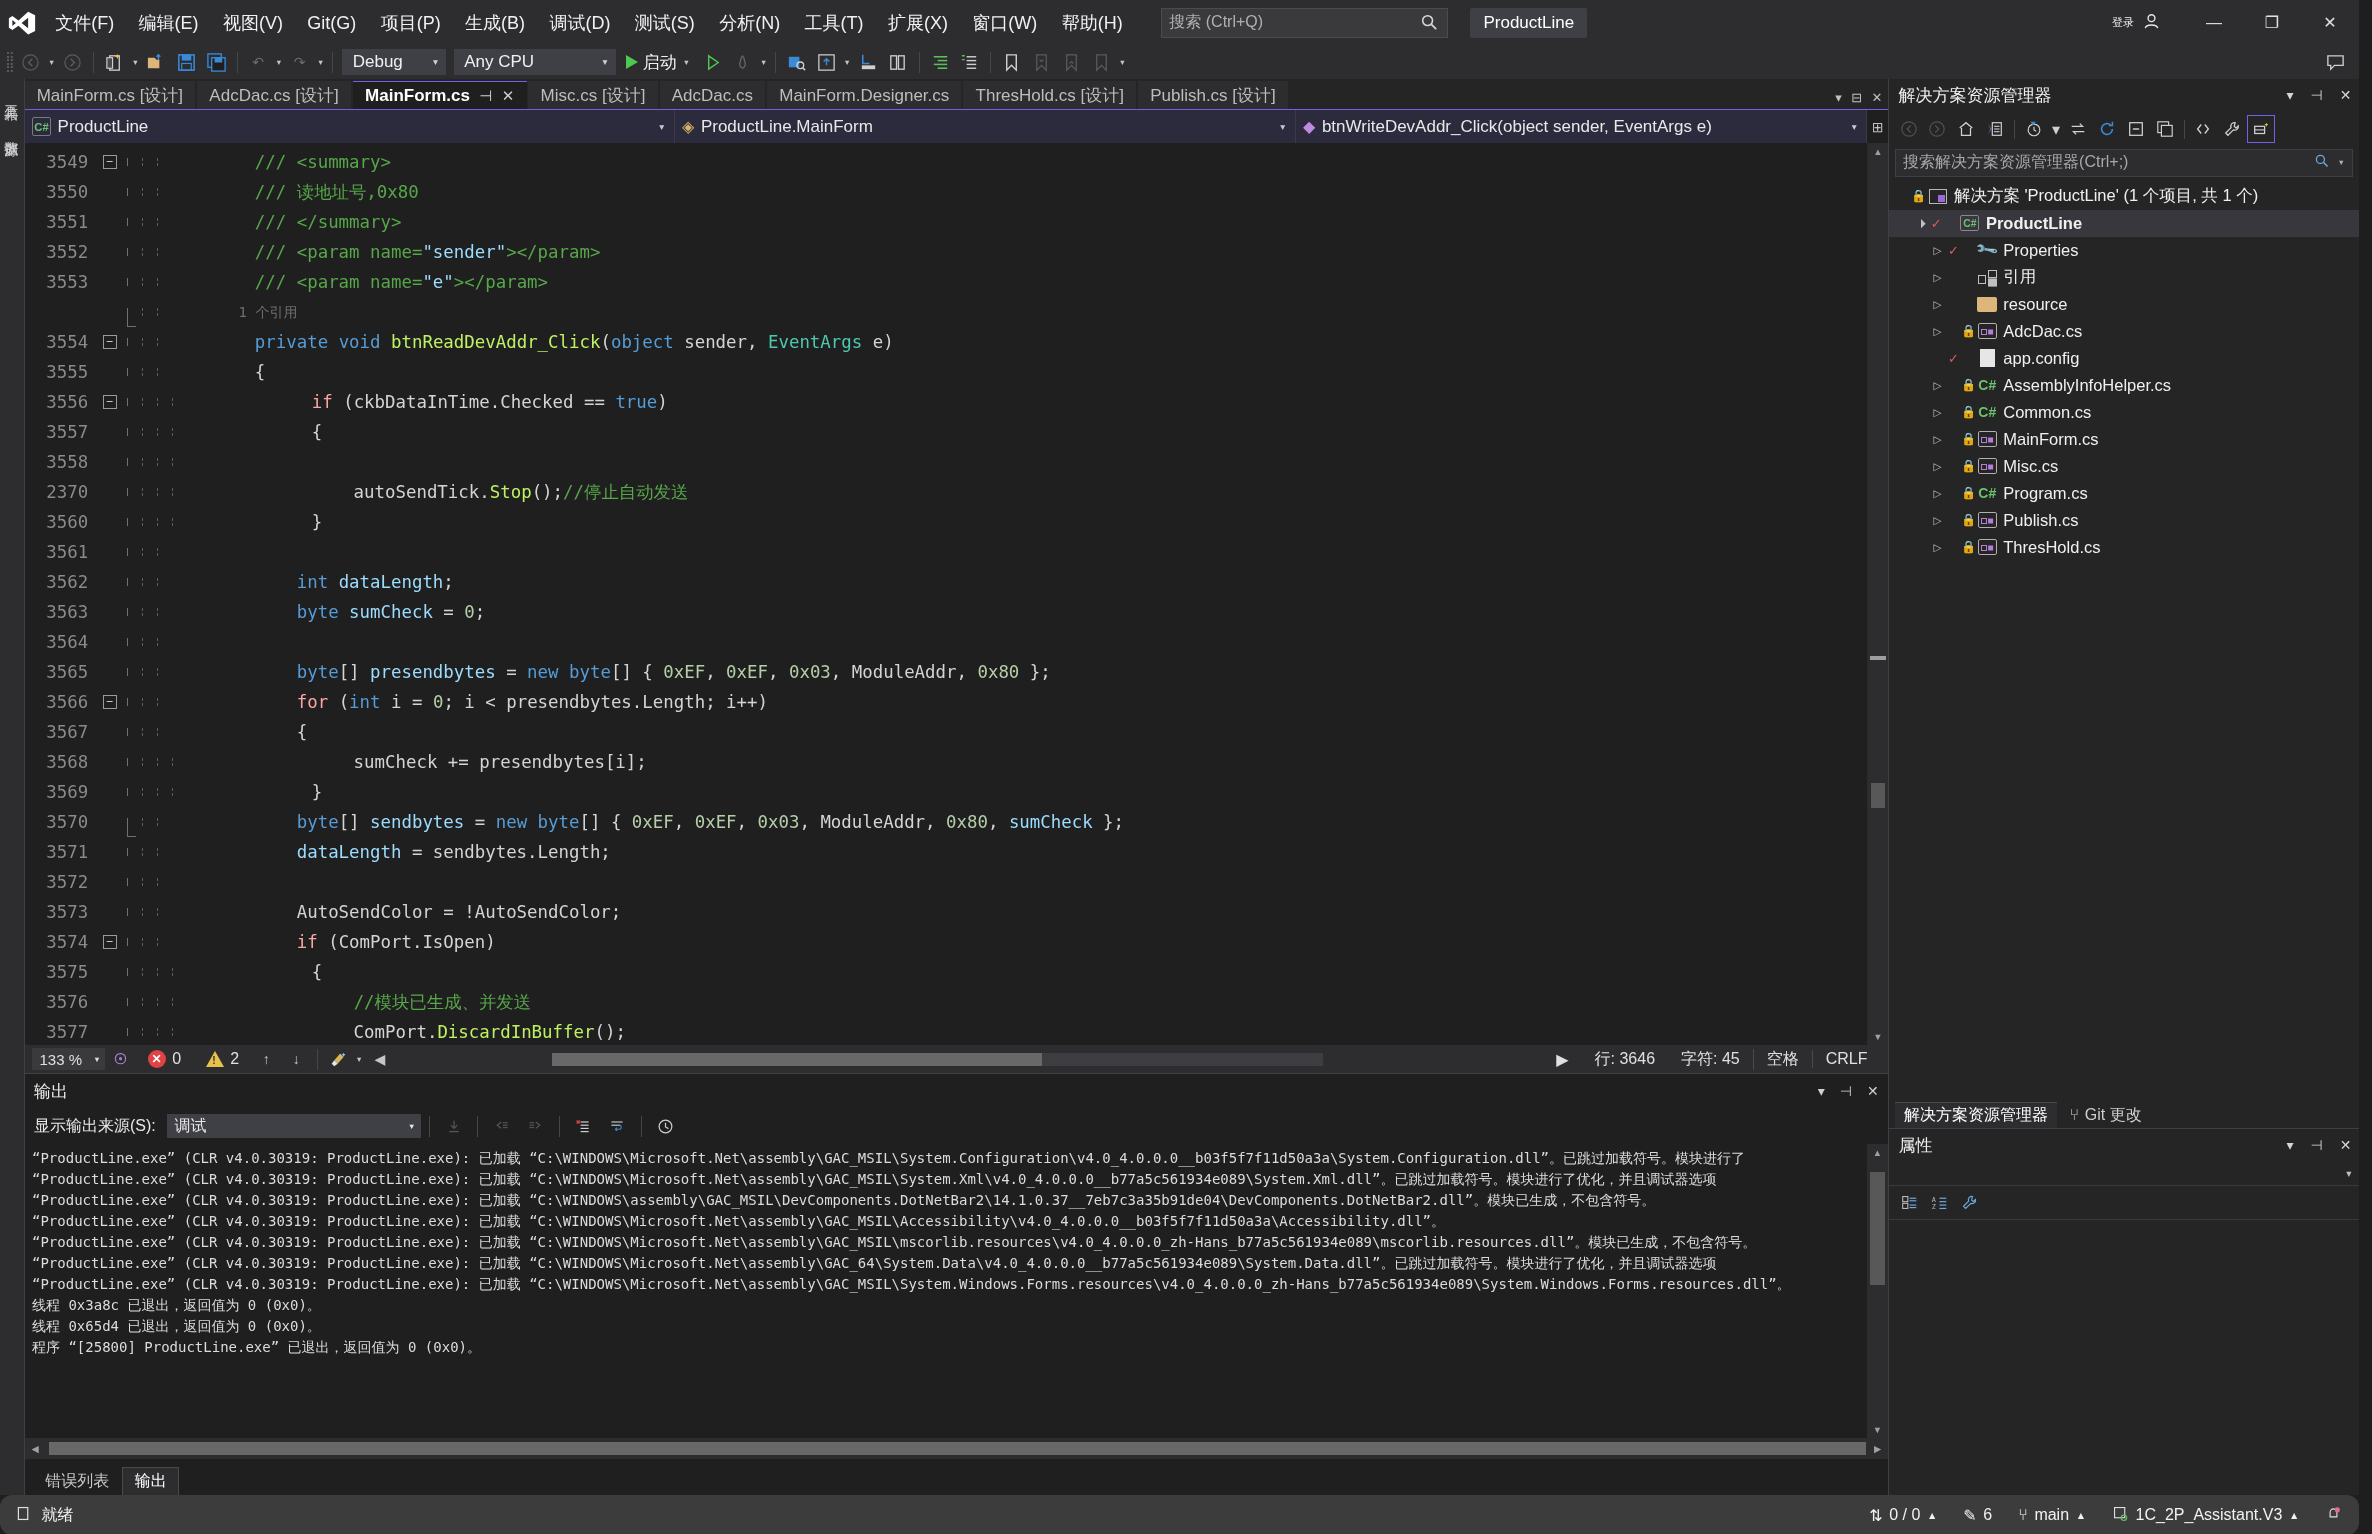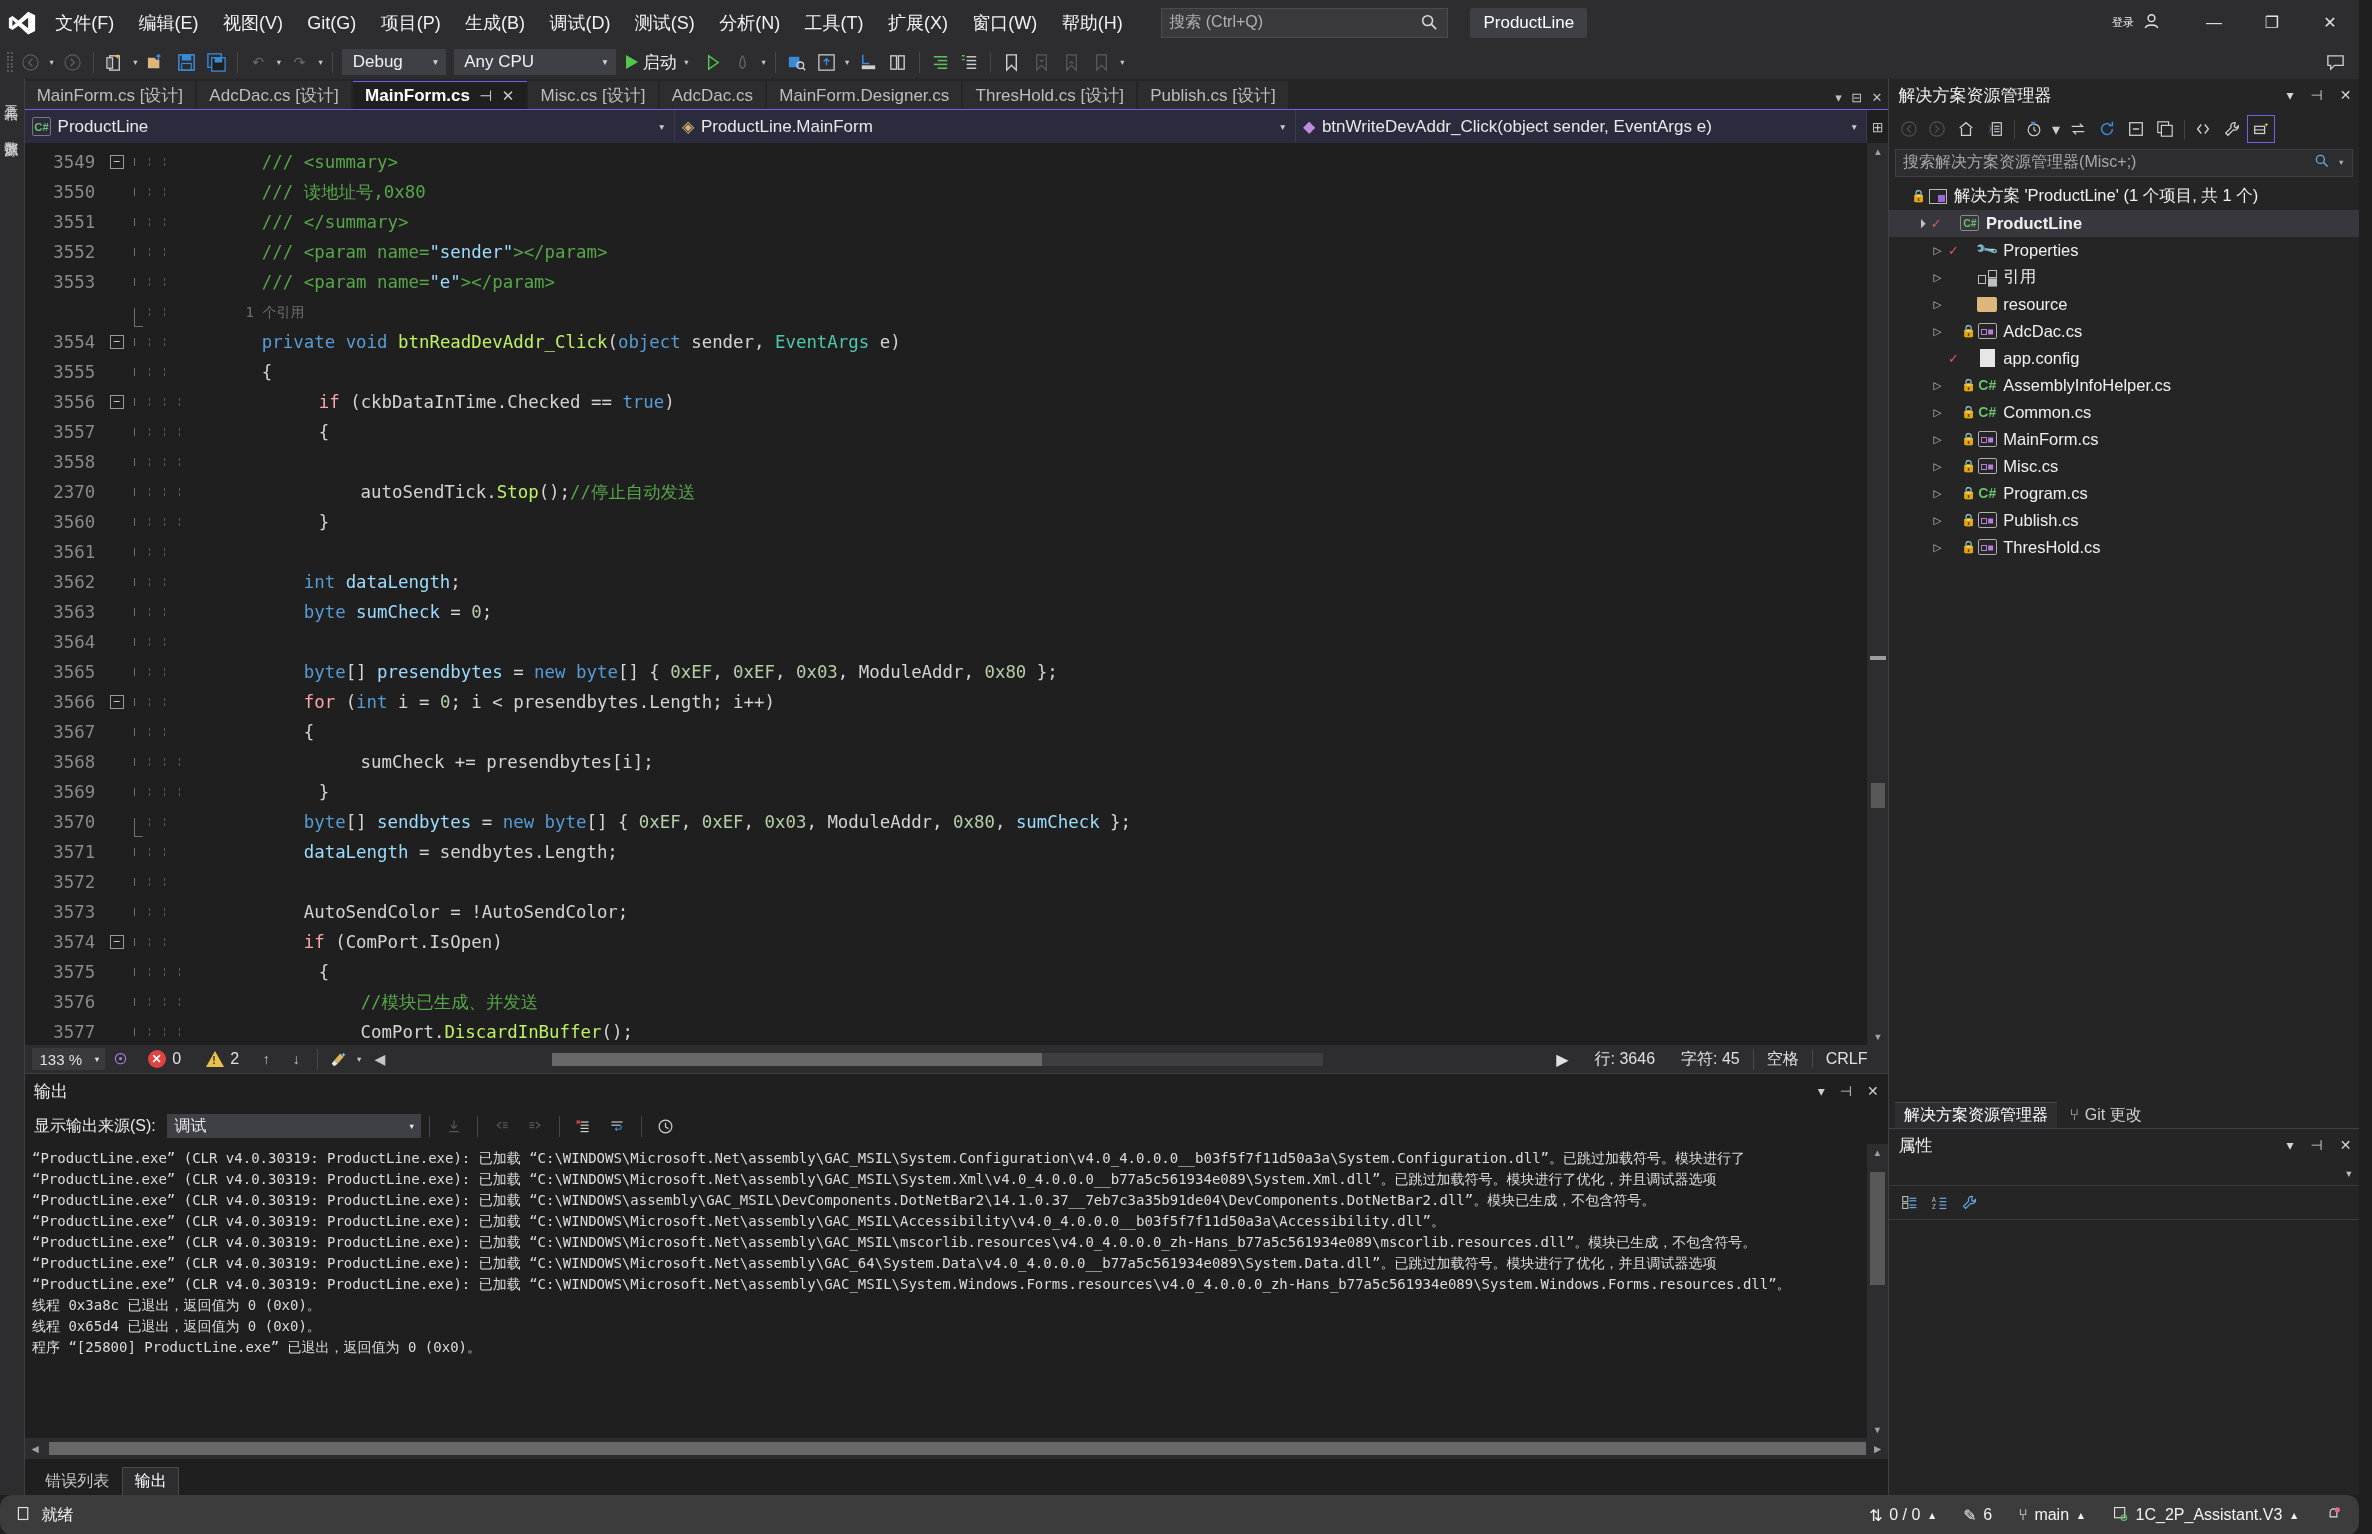--- a/index.html
+++ b/index.html
@@ -96,21 +96,21 @@
   .icon-cls { color:#d8b36a; font-size:16px; }
   .icon-mth { color:#c08ae0; font-size:16px; }
 
   
   .editorwrap { flex:1; display:flex; min-height:0; background:#1f1f1f; position:relative; }
   .editor {
     flex:1; overflow:hidden; position:relative; font-family:"DejaVu Sans Mono","Liberation Mono",monospace;
     font-size:17.4px; line-height:30px; padding-top:3.8px;
   }
   .crow { display:flex; height:30px; align-items:center; white-space:pre; }
-  .lno { width:75px; text-align:right; color:#8a8a8a; flex:0 0 75px; padding-right:11.3px;margin-left:7px; }
+  .lno { width:75px; text-align:right; color:#8a8a8a; flex:0 0 75px; padding-right:11.3px; }
   .gutter2 { width:21px; flex:0 0 21px; display:flex; align-items:center; justify-content:center; }
   .glyph-box { width:14px;height:14px;border:0.9px solid #9a9a9a;color:#d0d0d0;font-size:11.3px;line-height:11.3px;display:flex;align-items:center;justify-content:center;background:#1f1f1f;}
   .vline { width:15px; flex:0 0 15px; position:relative; }
   .vline.solid:before{content:'';position:absolute;left:6.6px;top:-3.8px;bottom:-3.8px;width:0.9px;background:#707070;}
   .vline.dash:before{content:'';position:absolute;left:6.6px;top:-3.8px;bottom:-3.8px;width:0;border-left:0.9px dashed #5c5c5c;}
   .vline.tick:before{content:'';position:absolute;left:6.6px;top:-3.8px;height:19px;width:0.9px;background:#707070;}
   .vline.tick:after{content:'';position:absolute;left:6.6px;top:14px;width:8.5px;height:0.9px;background:#707070;}
   .ctext { padding-left:5.6px; }
   .k  { color:#569cd6; }   
   .kc { color:#fca5a5; }   
@@ -747,21 +747,21 @@
         <div class="se-btn sel">
           <svg viewBox="0 0 20 20" width="18" height="18">
               <rect x="3" y="7" width="11" height="8" fill="none" stroke="#d0d0d0" stroke-width="1.4"></rect>
               <line x1="3" y1="11" x2="14" y2="11" stroke="#d0d0d0" stroke-width="1.2"></line>
               <path d="M16 3 l.7 1.5 1.5.7 -1.5.7 -.7 1.5 -.7-1.5 -1.5-.7 1.5-.7z" fill="#e8c24a"></path>
             </svg>
         </div>
       </div>
 
       <div class="se-search">
-        <span style="flex:1">搜索解决方案资源管理器(Misc+;)</span>
+        <span style="flex:1">搜索解决方案资源管理器(Ctrl+;)</span>
         <span>
           <svg viewBox="0 0 20 20" width="16" height="16">
               <circle cx="8" cy="8" r="5" fill="none" stroke="#6aa9e0" stroke-width="1.6"></circle>
               <line x1="12" y1="12" x2="17" y2="17" stroke="#6aa9e0" stroke-width="1.8"></line>
             </svg>
         </span>
         <span style="font-size:7.5px;margin-left:7.5px;color:#b0b0b0">▼</span>
       </div>
 
       <div class="se-tree" id="se-tree">

